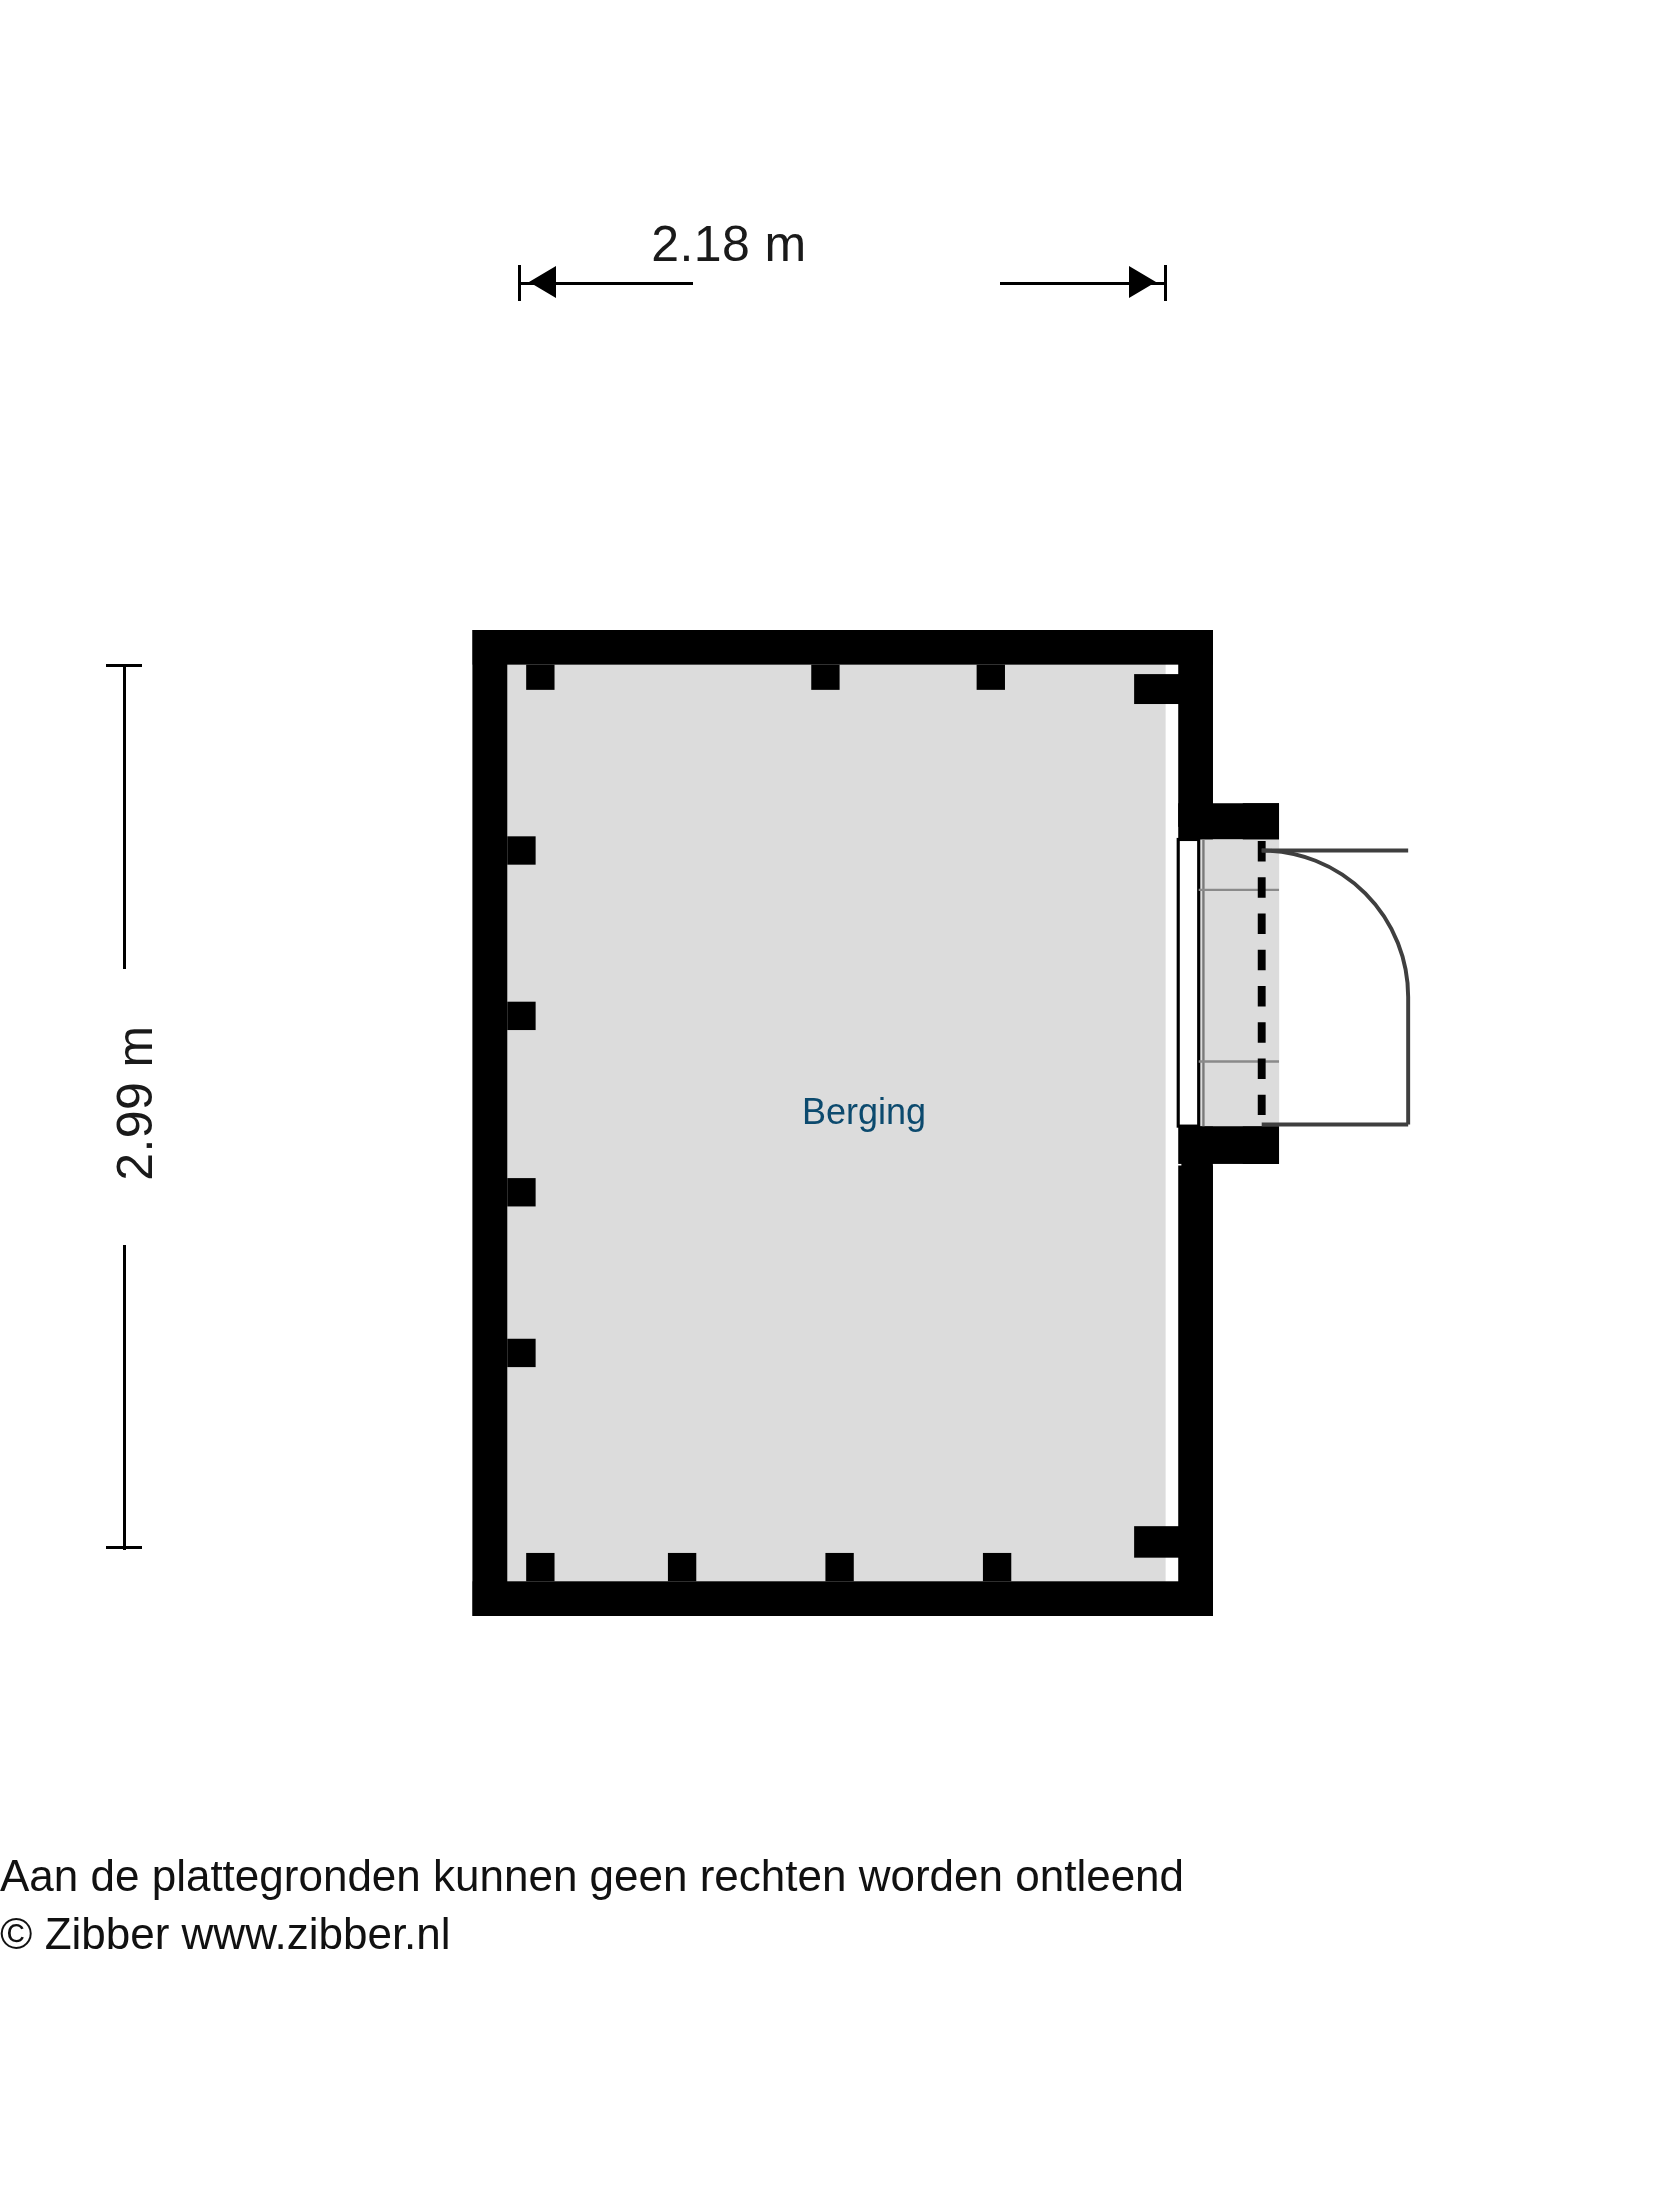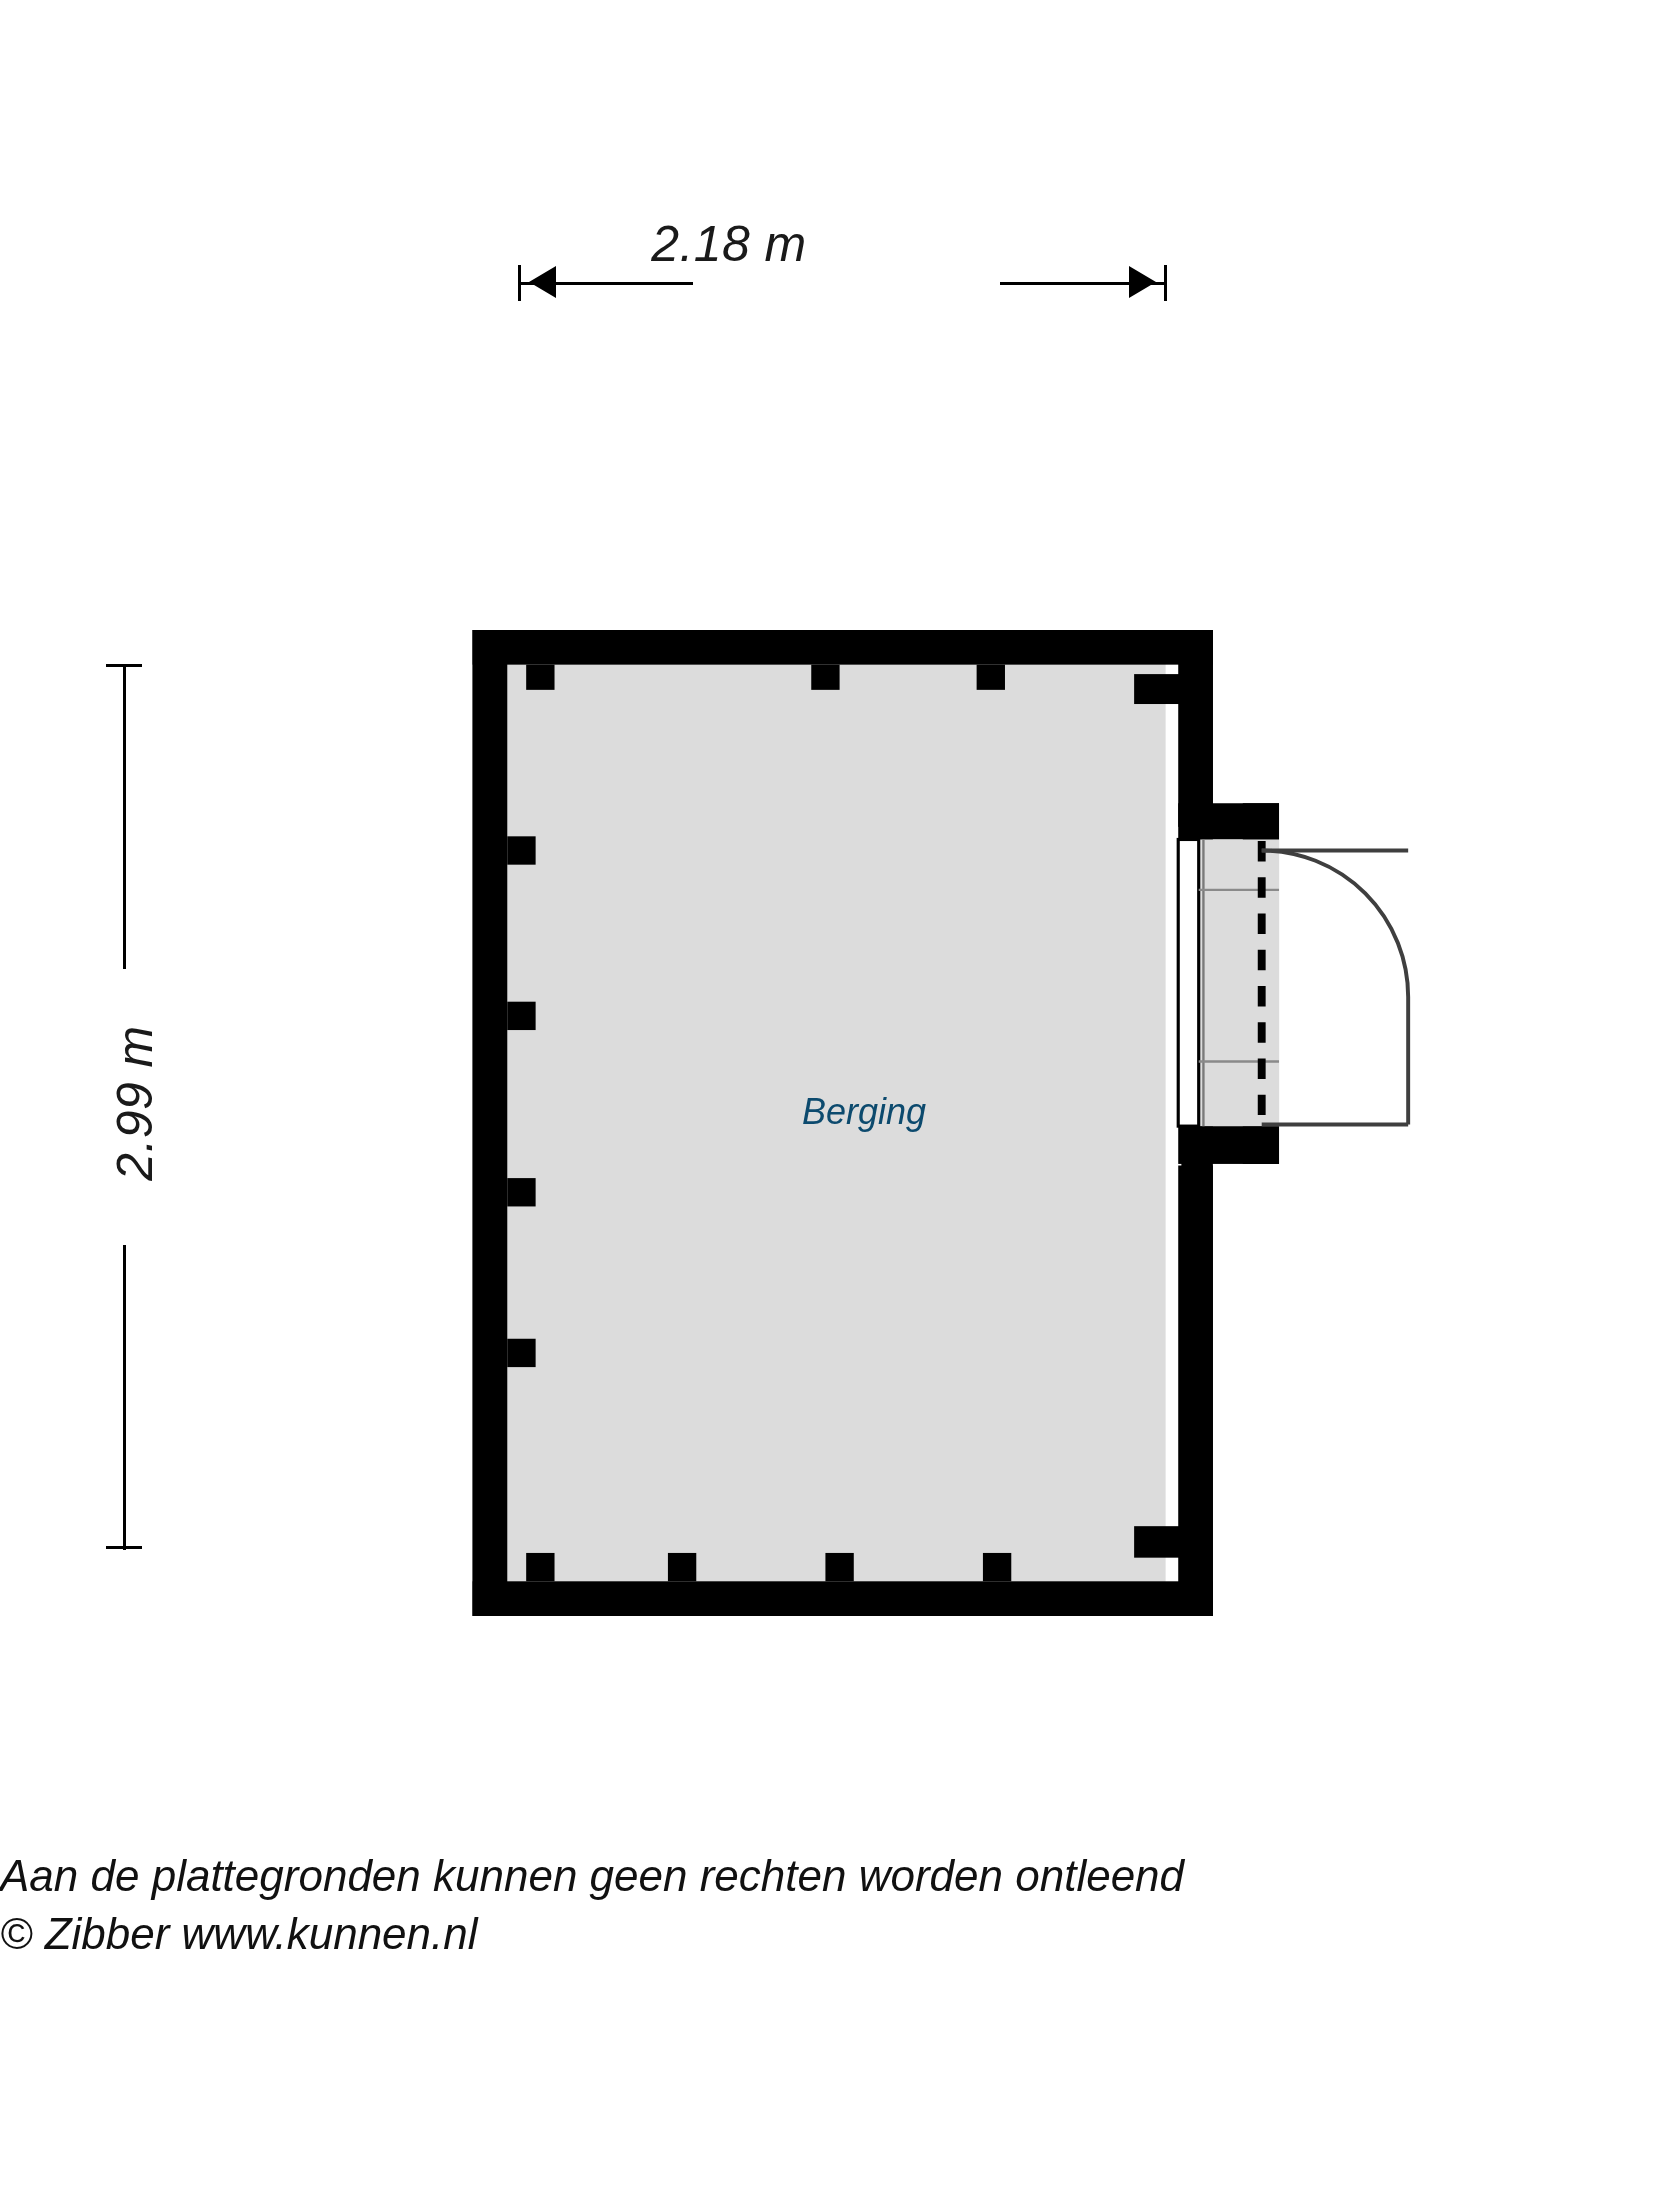--- a/index.html
+++ b/index.html
@@ -14,21 +14,20 @@
     font-family: "Liberation Sans", sans-serif;
     color: #000000;
     overflow: hidden;
   }
 
   #floorplan-page {
     position: absolute;
     left: 0; top: 0;
     width: 1654px;
     height: 2205px;
-    font-style: italic;
   }
 
   
   .dim-label {
     position: absolute;
     font-size: 50px;
     letter-spacing: 0.4px;
     color: #1a1a1a;
     white-space: nowrap;
   }
@@ -172,17 +171,17 @@
 
     <path d="M 1602 1080 A 186 186 0 0 1 1788 1266 L 1788 1428" fill="none" stroke="#3f3f3f" stroke-width="5"></path>
     <line x1="1602" y1="1080" x2="1788" y2="1080" stroke="#3f3f3f" stroke-width="5"></line>
     <line x1="1602" y1="1428" x2="1788" y2="1428" stroke="#3f3f3f" stroke-width="5"></line>
   </svg>
 
   <div id="room-label-berging">Berging</div>
 
   <div id="footer">
     <div class="line">Aan de plattegronden kunnen geen rechten worden ontleend</div>
-    <div class="line">© Zibber www.kunnen.nl</div>
+    <div class="line">© Zibber www.zibber.nl</div>
   </div>
 
 </div>
 
 
 </body></html>

